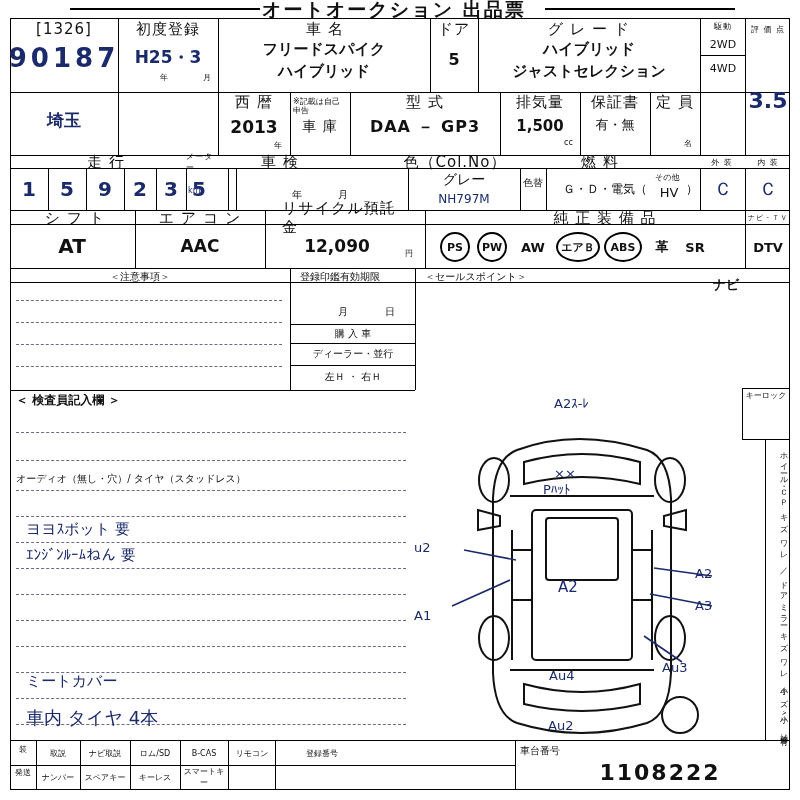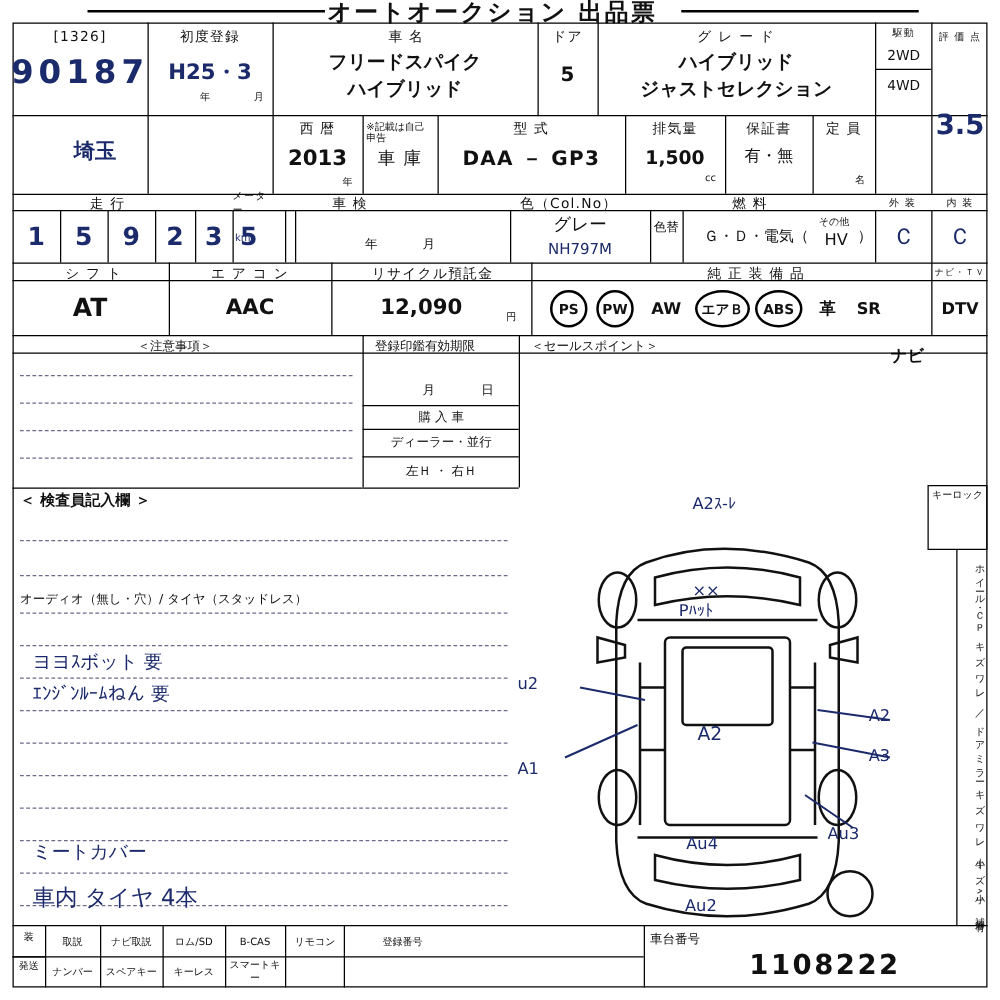--- a/index.html
+++ b/index.html
@@ -1,20 +1,20 @@
 <!DOCTYPE html>
 <html><head>
 <meta charset="utf-8">
 <style>
   html,body{margin:0;padding:0;background:#fff;}
   body{width:800px;height:800px;font-family:"DejaVu Sans","Liberation Sans",sans-serif;color:#111;}
   .sheet{position:relative;width:800px;height:800px;box-sizing:border-box;}
   .b{position:absolute;box-sizing:border-box;}
   .bx{border:1px solid #000;}
-  .lbl{font-size:11px;letter-spacing:1px;color:#111;display:flex;align-items:center;justify-content:center;}
+  .lbl{font-size:15px;letter-spacing:1px;color:#111;display:flex;align-items:center;justify-content:center;}
   .val{display:flex;align-items:center;justify-content:center;}
   .hand{font-family:"DejaVu Sans","Liberation Sans",sans-serif;color:#1b2a6b;}
   .big{font-size:26px;font-weight:bold;letter-spacing:4px;}
   .med{font-size:17px;font-weight:bold;}
   .sm{font-size:12px;}
   .xsm{font-size:10px;}
   .tiny{font-size:8px;}
   .ctr{text-align:center;}
   .titletext{position:absolute;left:262px;top:-3px;font-size:19px;font-weight:bold;letter-spacing:2px;color:#111;}
   .hline{position:absolute;background:#000;height:1px;}
@@ -43,21 +43,21 @@
   <div class="vline" style="left:218px;top:18px;height:137px;"></div>
   <div class="vline" style="left:430px;top:18px;height:74px;"></div>
   <div class="vline" style="left:478px;top:18px;height:74px;"></div>
   <div class="vline" style="left:700px;top:18px;height:137px;"></div>
   <div class="vline" style="left:745px;top:18px;height:137px;"></div>
   <div class="vline" style="left:700px;top:55px;height:0px;"></div>
   <div class="hline" style="left:700px;top:55px;width:45px;"></div>
 
   <div class="b lbl" style="left:12px;top:22px;width:104px;height:14px;">[1326]</div>
   <div class="b hand big val" style="left:12px;top:38px;width:104px;height:40px;">90187</div>
-  <div class="b hand med val" style="left:24px;top:100px;width:104px;height:40px;">埼玉</div>
+  <div class="b hand med val" style="left:12px;top:100px;width:104px;height:40px;">埼玉</div>
 
   <div class="b lbl" style="left:120px;top:22px;width:96px;height:14px;">初度登録</div>
   <div class="b hand med val" style="left:120px;top:40px;width:96px;height:34px;">H25・3</div>
   <div class="b tiny" style="left:160px;top:72px;width:12px;height:10px;">年</div>
   <div class="b tiny" style="left:203px;top:72px;width:12px;height:10px;">月</div>
 
   <div class="b lbl" style="left:290px;top:22px;width:70px;height:14px;">車 名</div>
   <div class="b val" style="left:222px;top:38px;width:204px;height:22px;font-size:15px;font-weight:bold;">フリードスパイク</div>
   <div class="b val" style="left:222px;top:60px;width:204px;height:22px;font-size:15px;font-weight:bold;">ハイブリッド</div>
 
@@ -97,21 +97,21 @@
 
   <div class="b lbl" style="left:582px;top:96px;width:66px;height:12px;">保証書</div>
   <div class="b val" style="left:582px;top:112px;width:66px;height:26px;font-size:13px;">有・無</div>
 
   <div class="b lbl" style="left:652px;top:96px;width:46px;height:12px;">定 員</div>
   <div class="b tiny" style="left:684px;top:138px;width:14px;height:10px;">名</div>
 
   <div class="hline" style="left:10px;top:168px;width:780px;"></div>
   <div class="hline" style="left:10px;top:210px;width:780px;"></div>
 
-  <div class="b lbl" style="left:56px;top:156px;width:60px;height:12px;">走 行</div>
+  <div class="b lbl" style="left:76px;top:156px;width:60px;height:12px;">走 行</div>
   <div class="b lbl" style="left:186px;top:156px;width:36px;height:12px;font-size:8px;">メーター</div>
   <div class="b lbl" style="left:252px;top:156px;width:56px;height:12px;">車 検</div>
   <div class="b lbl" style="left:400px;top:156px;width:110px;height:12px;">色（Col.No）</div>
   <div class="b lbl" style="left:575px;top:156px;width:50px;height:12px;">燃 料</div>
   <div class="b lbl" style="left:702px;top:156px;width:40px;height:12px;font-size:8px;">外 装</div>
   <div class="b lbl" style="left:748px;top:156px;width:40px;height:12px;font-size:8px;">内 装</div>
 
   <div class="vline" style="left:48px;top:168px;height:42px;"></div>
   <div class="vline" style="left:86px;top:168px;height:42px;"></div>
   <div class="vline" style="left:124px;top:168px;height:42px;"></div>

